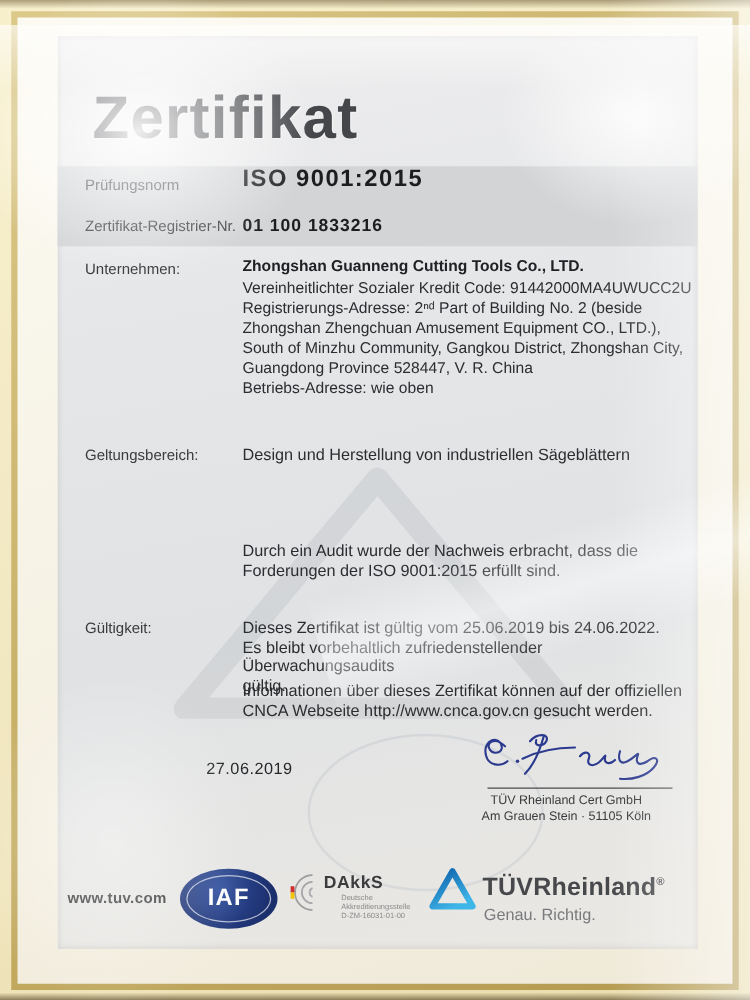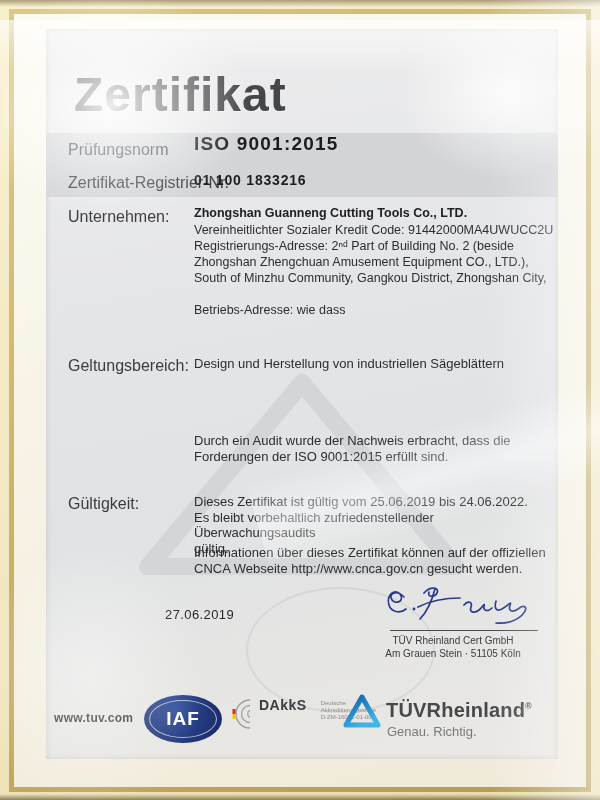--- a/index.html
+++ b/index.html
@@ -14,21 +14,21 @@
     background:linear-gradient(140deg,#dcc98a,#c3ab61 55%,#b49a50);z-index:1;}
   .mat{position:absolute;left:14px;top:14px;right:14px;bottom:13px;
     background:linear-gradient(160deg,#fcfaf1,#f5f1e3 55%,#efe9d8);z-index:2;}
   .paper{position:absolute;left:46px;top:29px;width:512px;height:730px;z-index:3;
     background:linear-gradient(170deg,#ededee 0%,#e4e5e7 38%,#e0e2e4 62%,#eae8e3 100%);
     box-shadow:0 0 6px rgba(0,0,0,.12) inset;}
   .abs{position:absolute;}
   .title{left:28px;top:38px;font-size:48px;font-weight:700;letter-spacing:1px;color:#45464a;
     text-shadow:1px 1px 0 rgba(255,255,255,.5);}
   .band{left:0;top:104px;width:512px;height:64px;background:#d2d4d6;}
-  .lbl{font-size:16px;color:#3b3c3e;}
+  .lbl{font-size:12px;color:#3b3c3e;}
   .std-label{left:22px;top:112px;}
   .std-value{left:148px;top:104px;font-size:19px;font-weight:700;letter-spacing:1.2px;color:#1c1d1f;}
   .reg-label{left:22px;top:145px;}
   .reg-value{left:148px;top:143px;font-size:14px;font-weight:700;letter-spacing:.8px;color:#1c1d1f;}
   .company-label{left:22px;top:179px;}
   .company-name{left:148px;top:177px;font-size:12.5px;font-weight:700;color:#202124;white-space:nowrap;}
   .cline{left:148px;font-size:12.5px;color:#2c2d30;white-space:nowrap;}
   .scope-label{left:22px;top:328px;}
   .scope-value{left:148px;top:327px;font-size:13px;color:#2c2d30;white-space:nowrap;}
   .para{font-size:13px;line-height:15.5px;color:#2c2d30;white-space:pre-line;}
@@ -42,21 +42,21 @@
   .issuer{left:312px;top:605px;width:190px;text-align:center;font-size:10px;line-height:13px;color:#3a3b3d;}
   .wm{left:88px;top:342px;opacity:.5;}
   .stamp{left:200px;top:558px;width:185px;height:122px;border:2px solid rgba(110,125,145,.12);border-radius:50%;}
   .website{left:8px;top:682px;font-size:12px;font-weight:700;color:#39393b;letter-spacing:.3px;}
   .iaf{left:98px;top:666px;width:78px;height:48px;border-radius:50%;
     background:radial-gradient(circle at 40% 35%,#30509f,#1c2f6d 75%);
     display:flex;align-items:center;justify-content:center;}
   .iaf::before{content:"";position:absolute;inset:5px;border:1px solid rgba(255,255,255,.65);border-radius:50%;}
   .iaf-text{color:#fff;font-size:19px;font-weight:700;letter-spacing:1px;}
   .dakks{left:184px;top:668px;display:flex;gap:3px;}
-  .dakks-texts{display:flex;flex-direction:row;}
+  .dakks-texts{display:flex;flex-direction:column;}
   .dakks-name{font-size:14px;font-weight:700;color:#3c3c3e;letter-spacing:.5px;}
   .dakks-sub{font-size:6px;line-height:7px;color:#8a8a8c;white-space:pre-line;margin-top:3px;margin-left:14px;}
   .tuv-tri{left:296px;top:664px;}
   .brand{left:340px;top:670px;font-size:20px;font-weight:700;color:#47484b;letter-spacing:.2px;}
   .brand sup{font-size:9px;}
   .tagline{left:341px;top:695px;font-size:13px;font-weight:400;color:#797a7d;}
   .glare{position:absolute;pointer-events:none;z-index:5;}
   .g1{left:-30px;top:-10px;width:280px;height:230px;
     background:radial-gradient(closest-side,rgba(255,255,255,.9),rgba(255,255,255,0));}
   .g2{left:400px;top:5px;width:215px;height:175px;
@@ -91,21 +91,22 @@
     <div class="abs std-value">ISO 9001:2015</div>
     <div class="abs lbl reg-label">Zertifikat-Registrier-Nr.</div>
     <div class="abs reg-value">01 100 1833216</div>
 
     <div class="abs lbl company-label">Unternehmen:</div>
     <div class="abs company-name">Zhongshan Guanneng Cutting Tools Co., LTD.</div>
     <div class="abs cline" style="top:194px">Vereinheitlichter Sozialer Kredit Code: 91442000MA4UWUCC2U</div>
     <div class="abs cline" style="top:210px">Registrierungs-Adresse: 2ⁿᵈ Part of Building No. 2 (beside</div>
     <div class="abs cline" style="top:226px">Zhongshan Zhengchuan Amusement Equipment CO., LTD.),</div>
     <div class="abs cline" style="top:242px">South of Minzhu Community, Gangkou District, Zhongshan City,</div>
-    <div class="abs cline" style="top:274px">Betriebs-Adresse: wie dass</div>
+    <div class="abs cline" style="top:258px">Guangdong Province 528447, V. R. China</div>
+    <div class="abs cline" style="top:274px">Betriebs-Adresse: wie oben</div>
 
     <div class="abs lbl scope-label">Geltungsbereich:</div>
     <div class="abs scope-value">Design und Herstellung von industriellen Sägeblättern</div>
 
     <div class="abs para audit">Durch ein Audit wurde der Nachweis erbracht, dass die
 Forderungen der ISO 9001:2015 erfüllt sind.</div>
 
     <div class="abs lbl validity-label">Gültigkeit:</div>
     <div class="abs para validity-text">Dieses Zertifikat ist gültig vom 25.06.2019 bis 24.06.2022.
 Es bleibt vorbehaltlich zufriedenstellender Überwachungsaudits

